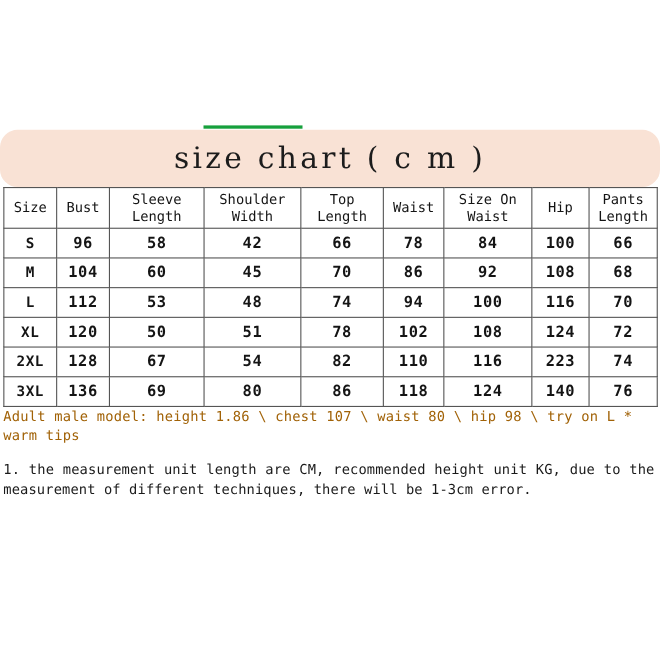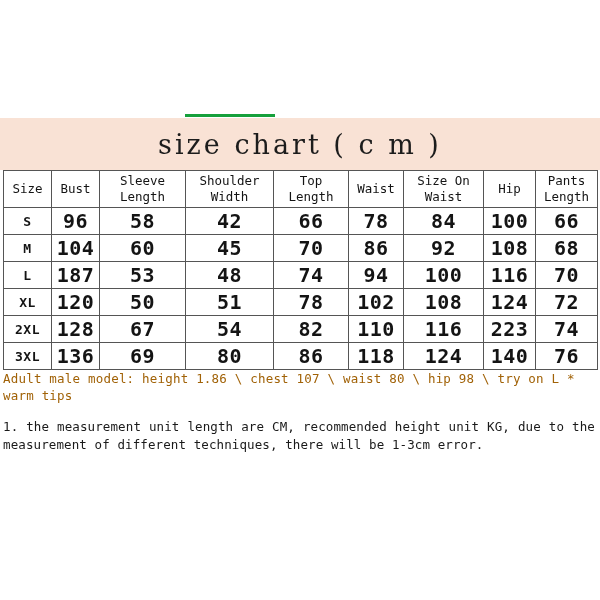--- a/index.html
+++ b/index.html
@@ -39,20 +39,21 @@
   .title-banner {
     position: absolute;
     left: 0;
     top: 118px;
     width: 600px;
     height: 52px;
     background: #f9e2d5;
     display: flex;
     align-items: center;
     justify-content: center;
+    border-radius: 16px;
   }
   .title-text {
     font-family: "DejaVu Serif", "Liberation Serif", serif;
     font-size: 27px;
     letter-spacing: 3px;
     color: #1c1c1c;
     white-space: pre;
   }
 
   
@@ -80,21 +81,21 @@
     background: #ffffff;
   }
   table.size-table th {
     height: 36px;
     font-size: 12.5px;
     font-weight: normal;
     line-height: 16px;
   }
   table.size-table td {
     height: 26px;
-    font-size: 20px;
+    font-size: 14px;
     font-weight: bold;
     letter-spacing: 0.5px;
   }
   table.size-table td.size-cell {
     font-size: 13px;
   }
   
   col.c0 { width: 48px; }
   col.c1 { width: 48px; }
   col.c2 { width: 86px; }
@@ -188,21 +189,21 @@
             <td>60</td>
             <td>45</td>
             <td>70</td>
             <td>86</td>
             <td>92</td>
             <td>108</td>
             <td>68</td>
           </tr>
           <tr>
             <td class="size-cell">L</td>
-            <td>187</td>
+            <td>112</td>
             <td>53</td>
             <td>48</td>
             <td>74</td>
             <td>94</td>
             <td>100</td>
             <td>116</td>
             <td>70</td>
           </tr>
           <tr>
             <td class="size-cell">XL</td>

